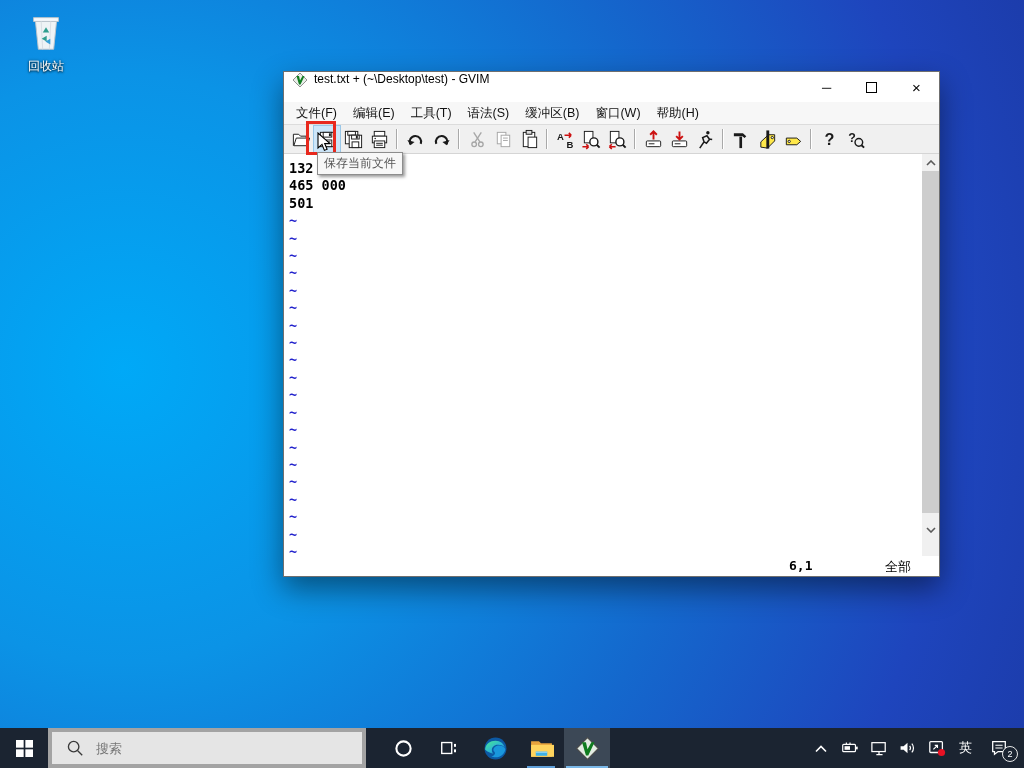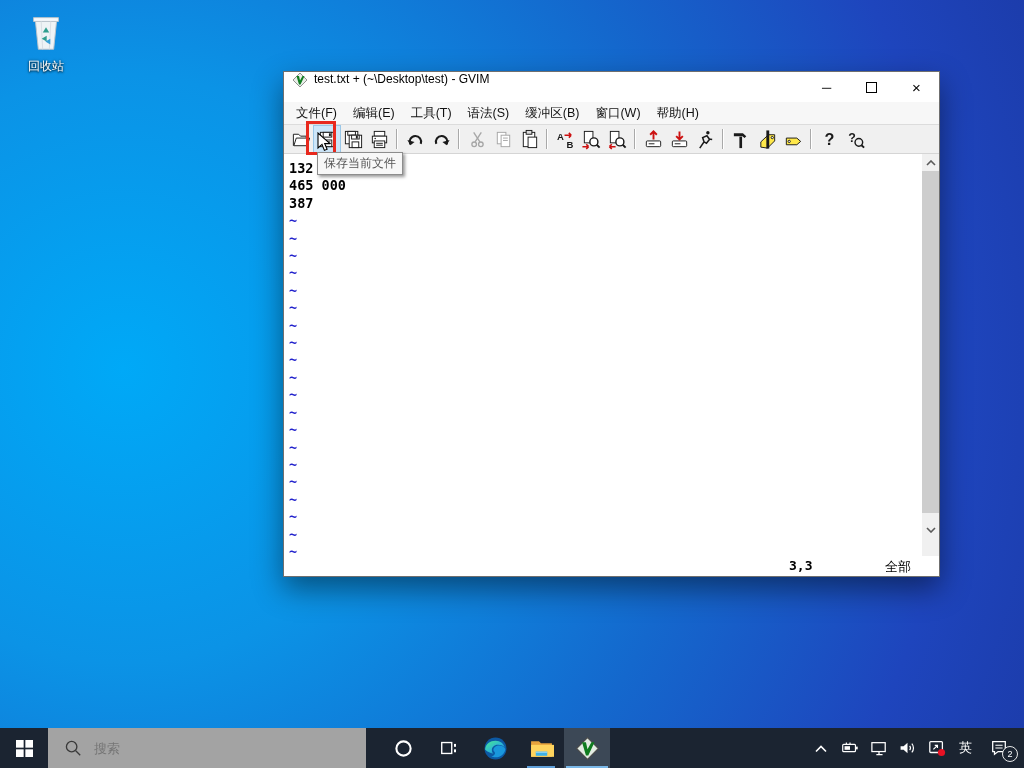--- a/index.html
+++ b/index.html
@@ -55,22 +55,22 @@
     border:3px solid #e8291e;z-index:30;}
   .cursor{position:absolute;left:317px;top:132px;z-index:32;}
   .tooltip{position:absolute;left:317px;top:152px;height:21px;line-height:21px;padding:0 6px;
     background:#f7f7f7;border:1px solid #8d8d8d;box-shadow:2px 2px 3px rgba(0,0,0,.4);
     font-size:12px;color:#565656;z-index:31;white-space:nowrap;}
 
   
   .taskbar{position:absolute;left:0;bottom:0;width:1024px;height:40px;background:#1b2431;
     display:flex;align-items:center;z-index:50;}
   .startbtn{width:48px;height:40px;display:flex;align-items:center;justify-content:center;}
-  .searchbox{width:318px;height:40px;background:#a3a3a3;display:flex;align-items:center;box-sizing:border-box;
-    border:2px solid #a3a3a3;}
+  .searchbox{width:318px;height:40px;background:#e5e5e5;display:flex;align-items:center;box-sizing:border-box;
+    border:4px solid #a3a3a3;}
   .searchbox input{border:0;outline:0;font-size:13px;color:#333;width:230px;background:transparent;
     font-family:"Liberation Sans",sans-serif;}
   .tkbtn{width:46px;height:40px;display:flex;align-items:center;justify-content:center;position:relative;}
   .tkbtn .runline{position:absolute;bottom:0;left:9px;right:9px;height:2px;background:#5f9fd8;}
   .tkbtn.active{background:#3c4856;}
   .tkbtn.active .runline{left:2px;right:2px;background:#7ab8e8;}
   .tray{margin-left:auto;display:flex;align-items:center;height:40px;padding-right:6px;}
   .trayic{width:29px;height:40px;display:flex;align-items:center;justify-content:center;position:relative;color:#fff;}
   .lang{font-size:13px;color:#fff;width:26px;text-align:center;}
   .badge{position:absolute;right:0px;bottom:6px;width:14px;height:14px;border-radius:50%;
@@ -275,21 +275,21 @@
             <circle cx="14.5" cy="14" r="4" fill="none" stroke="currentColor" stroke-width="1.5"></circle>
             <line x1="17.3" y1="17" x2="20" y2="19.5" stroke="currentColor" stroke-width="2"></line>
           </svg>
         </button>
       </div>
 
     <div class="workarea">
       <div style="padding-top:6px;">
           <div class="codeline">132</div>
           <div class="codeline">465 000</div>
-          <div class="codeline">387</div>
+          <div class="codeline">501</div>
         </div>
       <div>
           <div class="tilde">~</div>
           <div class="tilde">~</div>
           <div class="tilde">~</div>
           <div class="tilde">~</div>
           <div class="tilde">~</div>
           <div class="tilde">~</div>
           <div class="tilde">~</div>
           <div class="tilde">~</div>
@@ -315,21 +315,21 @@
         <div class="vthumb"></div>
         <div class="varrow" style="top:367px;">
           <svg width="10" height="6" viewBox="0 0 10 6">
               <path d="M1 1l4 4 4-4" stroke="#5a5a5a" stroke-width="1.6" fill="none"></path>
             </svg>
         </div>
       </div>
     </div>
 
     <div class="statusbar">
-      <span class="ruler">3,3</span>
+      <span class="ruler">6,1</span>
       <span class="posind">全部</span>
     </div>
   </div>
 
   <div class="redbox"></div>
 
   <div class="tooltip">保存当前文件</div>
 
   <svg class="cursor" width="14" height="20" viewBox="0 0 14 20">
     <path d="M1 1v15l4-3.6 2.4 6 2.7-1.1-2.4-5.8H13z" fill="#fff" stroke="#000" stroke-width="1.1"></path>

